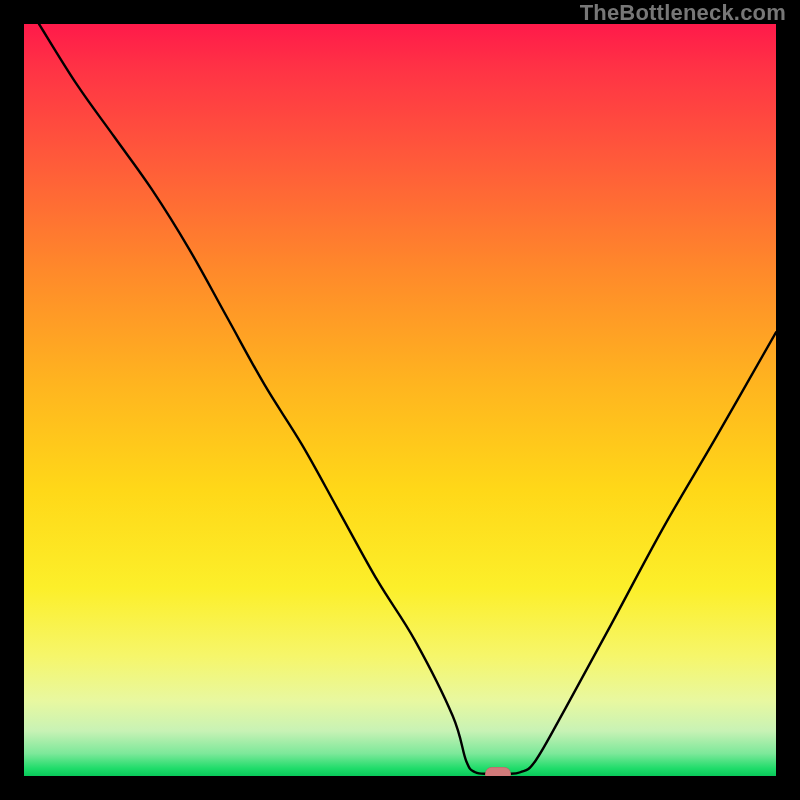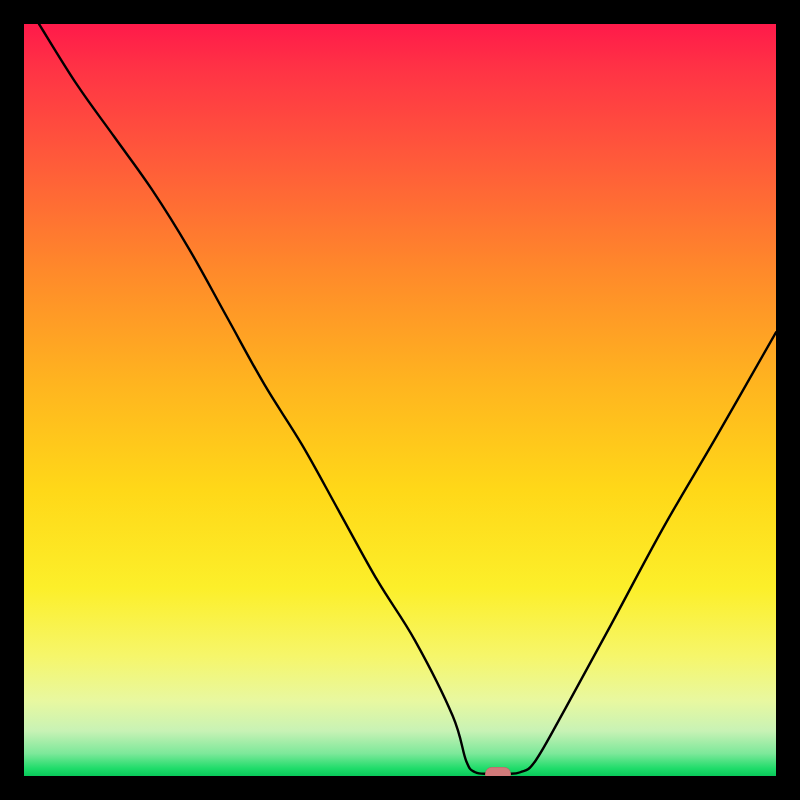--- a/index.html
+++ b/index.html
@@ -67,20 +67,21 @@
     border-radius: 8px;
     background: #d17a7a;
     transform: translate(-50%, -50%);
     box-shadow: 0 0 0 0.5px rgba(0,0,0,0.15) inset;
   }
 </style>
 </head>
 <body>
 
 <div class="frame">
+  <div class="watermark">TheBottleneck.com</div>
 
   <div class="plot">
     <div class="gradient"></div>
     <svg class="curve-svg" viewBox="0 0 752 752" preserveAspectRatio="none">
       <path id="curve-path" fill="none" stroke="#000000" stroke-width="2.4" stroke-linejoin="round" stroke-linecap="round" d="M 15.04 0.00 C 21.81 10.83, 39.10 39.86, 52.64 60.16 C 66.18 80.46, 76.70 93.85, 90.24 112.80 C 103.78 131.75, 114.30 145.14, 127.84 165.44 C 141.38 185.74, 151.90 202.59, 165.44 225.60 C 178.98 248.61, 189.50 268.92, 203.04 293.28 C 216.58 317.64, 227.10 337.95, 240.64 360.96 C 254.18 383.97, 264.70 398.11, 278.24 421.12 C 291.78 444.13, 302.30 464.44, 315.84 488.80 C 329.38 513.16, 339.90 533.47, 353.44 556.48 C 366.98 579.49, 377.50 592.28, 391.04 616.64 C 404.58 641.00, 419.44 670.18, 428.64 691.84 C 437.84 713.50, 438.12 726.81, 442.18 736.96 C 446.24 747.11, 446.87 745.94, 451.20 748.24 C 455.53 750.54, 460.83 749.47, 466.24 749.74 C 471.65 750.01, 475.87 750.01, 481.28 749.74 C 486.69 749.47, 490.91 750.54, 496.32 748.24 C 501.73 745.94, 503.24 748.47, 511.36 736.96 C 519.48 725.45, 527.90 708.68, 541.44 684.32 C 554.98 659.96, 568.96 634.09, 586.56 601.60 C 604.16 569.11, 620.25 537.68, 639.20 503.84 C 658.15 470.00, 671.54 448.79, 691.84 413.60 C 712.14 378.41, 741.17 327.27, 752.00 308.32"></path>
     </svg>
     <div id="marker" class="marker" style="left: 473.76px; top: 749.744px; background: rgb(209, 122, 122);"></div>
   </div>
 </div>
 

